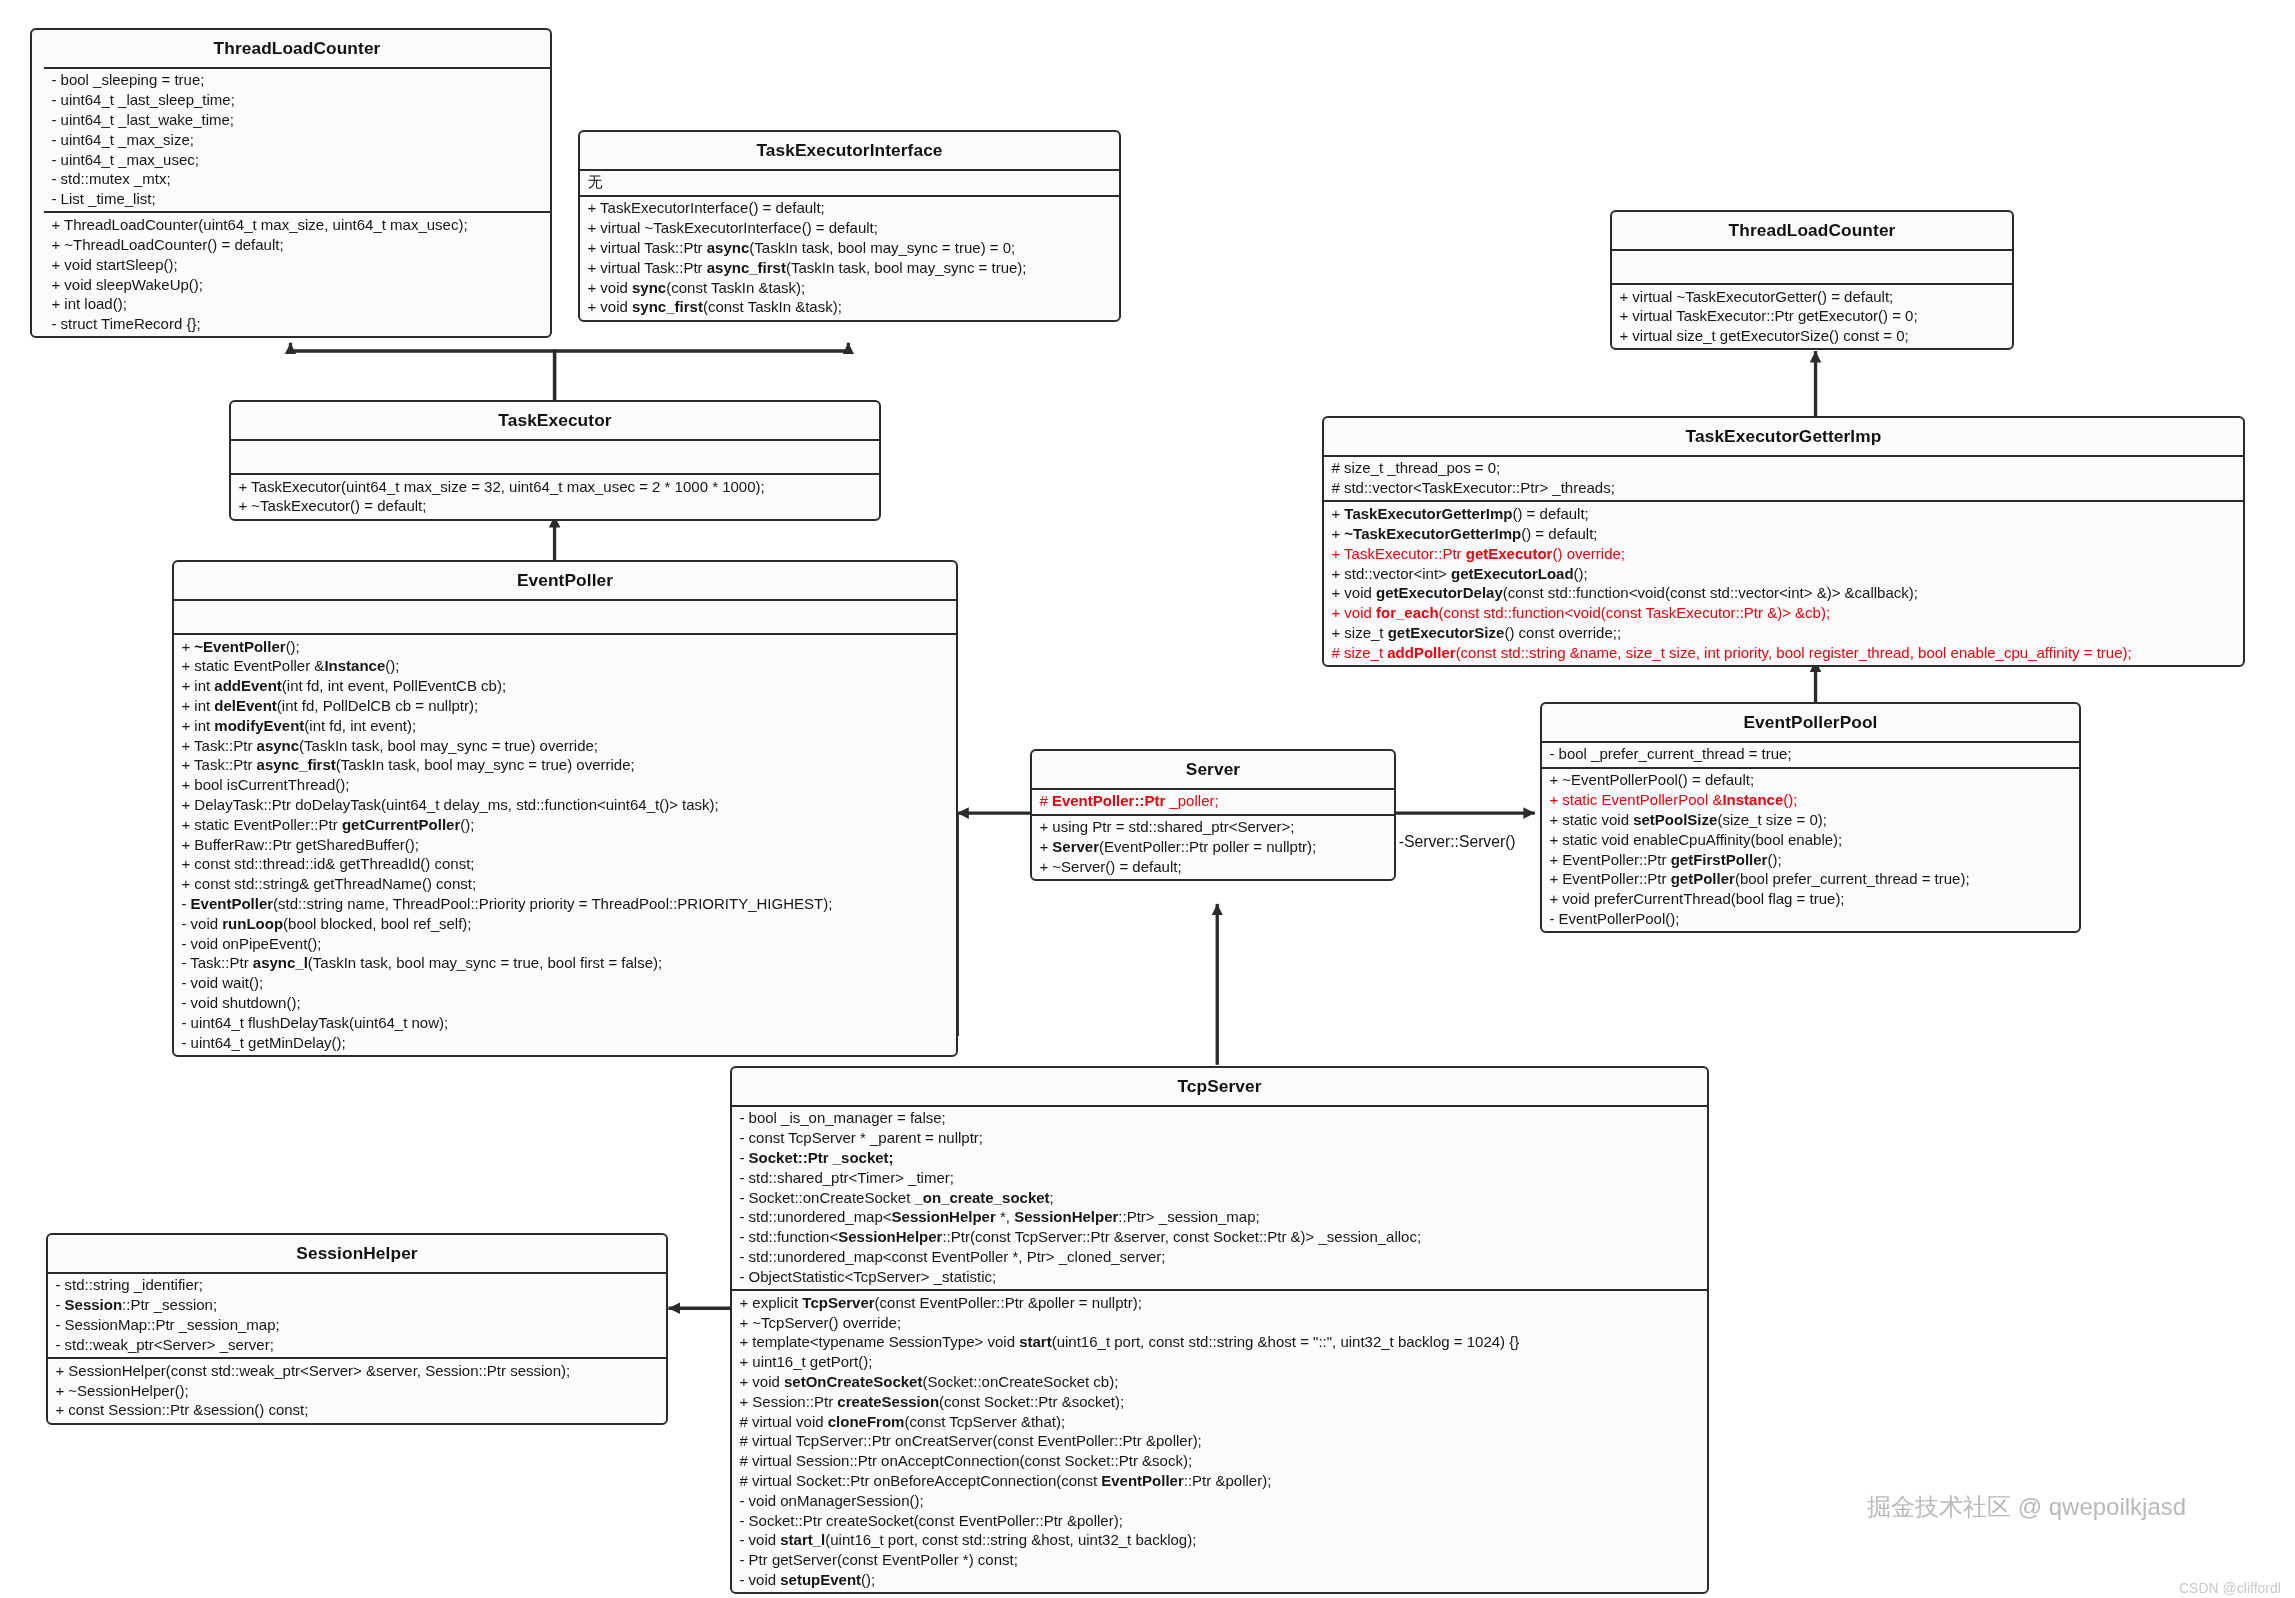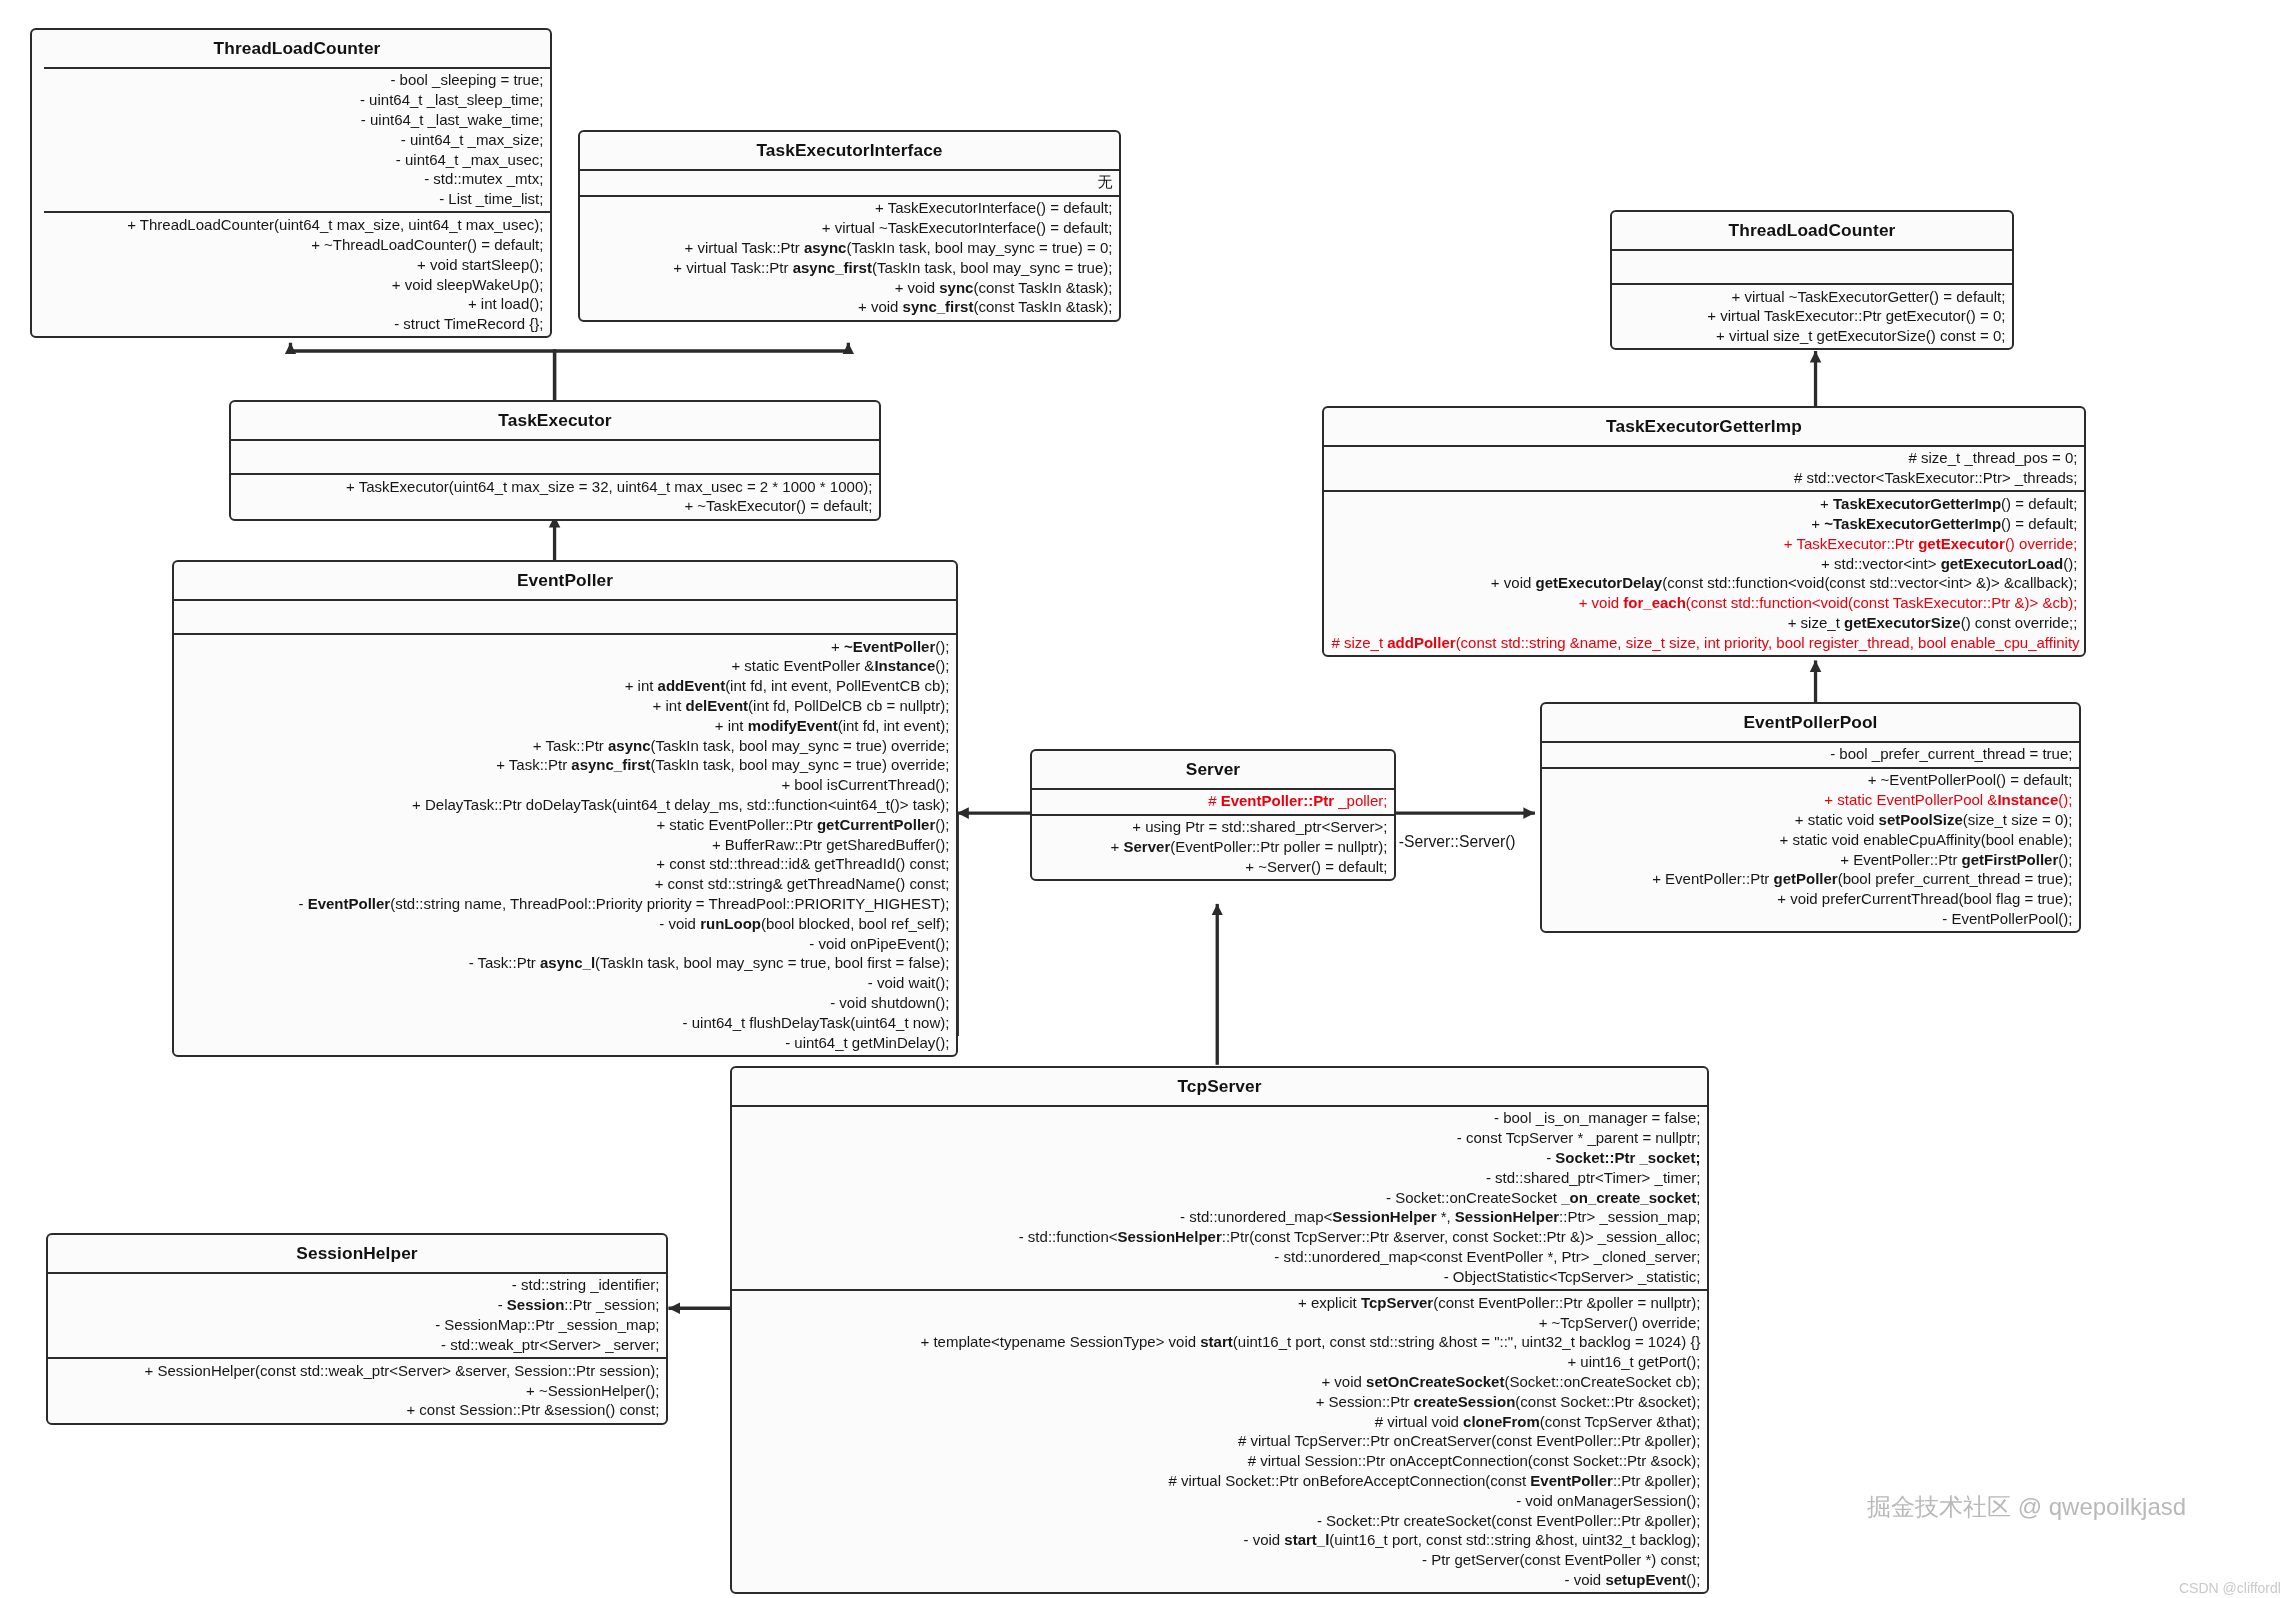--- a/index.html
+++ b/index.html
@@ -41,21 +41,20 @@
     font-weight: bold;
     font-size: 17.3px;
     color: #121212;
     padding: 8.3px 5px 7.4px 5px;
     border-bottom: 2.1px solid #2b2b2b;
     letter-spacing: 0.1px;
   }
   .uml-compartment {
     padding: 1.7px 0 2.5px 0;
     border-bottom: 2.1px solid #2b2b2b;
-    text-align: right;
   }
   .uml-compartment:last-child {
     border-bottom: none;
   }
   .uml-compartment.empty {
     min-height: 28px;
   }
   .uml-row {
     font-size: 15px;
     line-height: 1.32;
@@ -173,21 +172,21 @@
 
   <div class="uml-class" style="left:229px; top:400px; width:652px;">
     <div class="uml-title">TaskExecutor</div>
     <div class="uml-compartment empty"></div>
     <div class="uml-compartment">
         <div class="uml-row">+ TaskExecutor(uint64_t max_size = 32, uint64_t max_usec = 2 * 1000 * 1000);</div>
         <div class="uml-row">+ ~TaskExecutor() = default;</div>
       </div>
   </div>
 
-  <div class="uml-class" style="left:1322px; top:406px; width:764px;">
+  <div class="uml-class" style="left:1322px; top:416px; width:923px;">
     <div class="uml-title">TaskExecutorGetterImp</div>
     <div class="uml-compartment">
         <div class="uml-row"># size_t _thread_pos = 0;</div>
         <div class="uml-row"># std::vector&lt;TaskExecutor::Ptr&gt;  _threads;</div>
       </div>
     <div class="uml-compartment">
         <div class="uml-row">+ <b>TaskExecutorGetterImp</b>() = default;</div>
         <div class="uml-row">+ <b>~TaskExecutorGetterImp</b>() = default;</div>
         <div class="uml-row red">+ TaskExecutor::Ptr <b>getExecutor</b>() override;</div>
         <div class="uml-row">+ std::vector&lt;int&gt; <b>getExecutorLoad</b>();</div>

